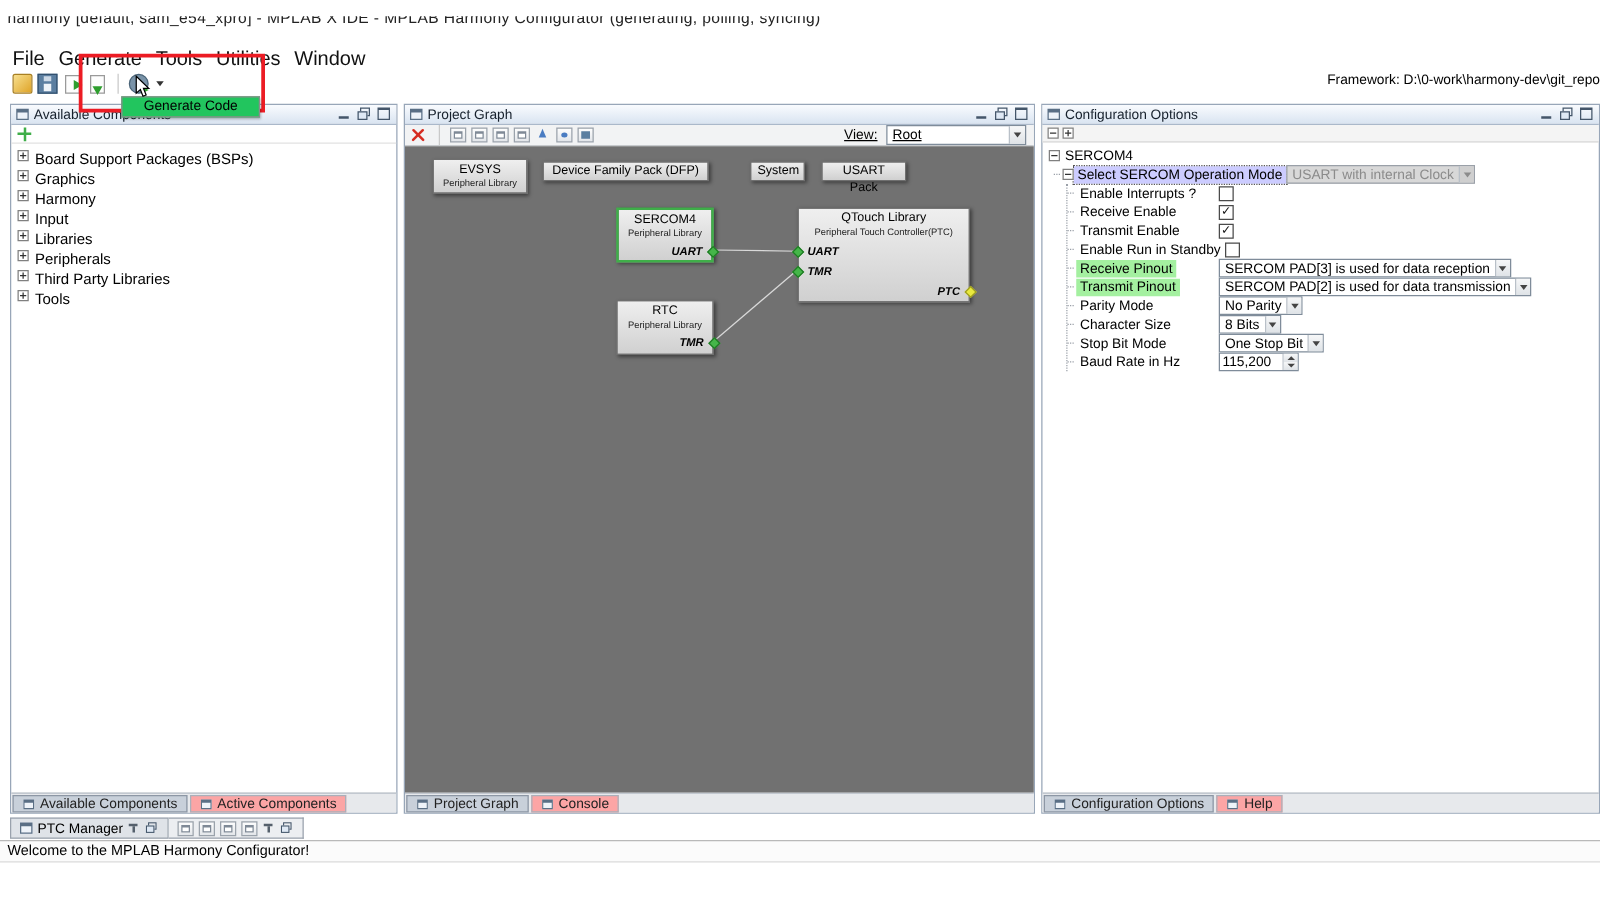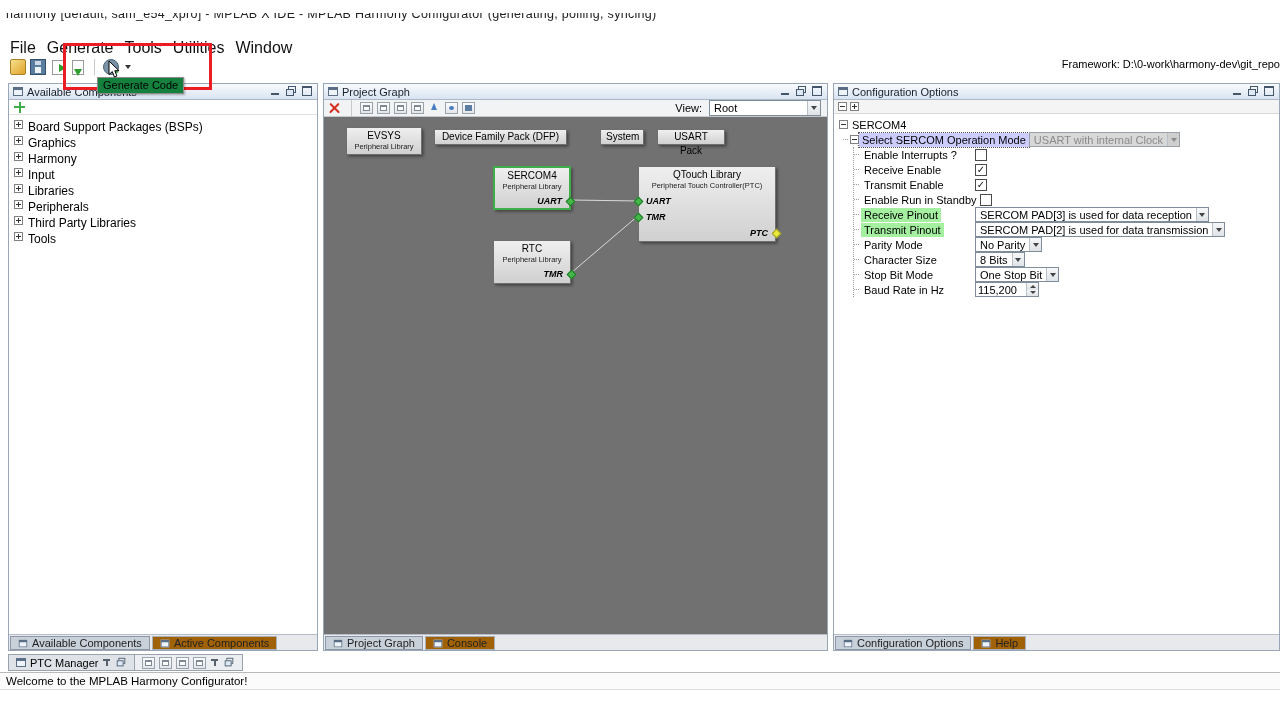--- a/index.html
+++ b/index.html
@@ -33,21 +33,21 @@
   .ic-generate { border-radius:50%; background:#7a93a8; border:1px solid #4a6478; }
   .ic-generate::before { content:""; position:absolute; left:5px; top:5px; width:4px; height:4px; border-radius:50%; background:#e8eef4; }
   .ic-generate::after { content:""; position:absolute; right:-1px; bottom:-1px; width:0; height:0;
     border-top:3px solid transparent; border-bottom:3px solid transparent; border-left:6px solid #36a336; }
   .caret-down { width:0; height:0; border-left:3.5px solid transparent; border-right:3.5px solid transparent; border-top:4px solid #333; margin-left:2px; }
 
   .framework { position:absolute; right:0; top:58px; font-size:11px; white-space:nowrap; }
 
   
   .redbox { position:absolute; left:63px; top:43px; width:149px; height:47px; border:3px solid #ec1c24; z-index:55; pointer-events:none; }
-  .tooltip { position:absolute; left:97px; top:77px; background:#15803d; border:1px solid #8c8c8c; padding:1px 5px 2px;
+  .tooltip { position:absolute; left:97px; top:77px; background:#22c55e; border:1px solid #8c8c8c; padding:1px 17px 2px;
     font-size:11px; z-index:60; box-shadow:1px 1px 2px rgba(0,0,0,.3); white-space:nowrap; }
   .cursor { position:absolute; left:108px; top:60px; z-index:70; }
 
   
   .panel { position:absolute; top:83px; height:568px; background:#fff; border:1px solid #98a6b8; display:flex; flex-direction:column; }
   .panel-left { left:8px; width:310px; }
   .panel-mid { left:323px; width:505px; }
   .panel-right { left:833px; width:447px; }
 
   .phdr { flex:0 0 16px; background:linear-gradient(#f9fbfe,#d9e4f1); border-bottom:1px solid #aab8ca;
@@ -66,26 +66,26 @@
   .ic-plus { width:11px; height:11px; position:relative; }
   .ic-plus::before { content:""; position:absolute; left:0; right:0; top:4.5px; height:2px; background:#3fae49; }
   .ic-plus::after  { content:""; position:absolute; top:0; bottom:0; left:4.5px; width:2px; background:#3fae49; }
   .tree { flex:1; padding-top:5px; overflow:hidden; }
   .tree-item { height:16px; display:flex; align-items:flex-start; gap:5px; padding-left:5px; font-size:12px; }
   .plusbox { width:9px; height:9px; flex:0 0 9px; border:1px solid #808080; background:#fff; position:relative; }
   .plusbox::before { content:""; position:absolute; left:1px; right:1px; top:3px; height:1px; background:#333; }
   .plusbox.plus::after { content:""; position:absolute; top:1px; bottom:1px; left:3px; width:1px; background:#333; }
 
   .panel-tabs { flex:0 0 16px; background:#e7e9ec; border-top:1px solid #b7bdc6; display:flex; align-items:stretch; gap:2px; padding:1px 1px 0; font-size:11px; }
-  .ptab { display:flex; align-items:center; gap:4px; padding:0 7px; border:1px solid #aab0ba; background:#a16207; color:#222; white-space:nowrap; }
+  .ptab { display:flex; align-items:center; gap:4px; padding:0 7px; border:1px solid #aab0ba; background:#fca5a5; color:#222; white-space:nowrap; }
   .ptab.active { background:#c8d0da; border-color:#8d97a5; }
   .ptab .ic-wdw { transform:scale(.85); }
 
   
-  .graph-toolbar { flex:0 0 17px; background:#f2f3f4; border-bottom:1px solid #c6c9cc; display:flex; align-items:center; gap:4px; padding:0 4px; }
+  .graph-toolbar { flex:0 0 17px; background:#f2f3f4; border-bottom:1px solid #c6c9cc; display:flex; align-items:center; gap:4px; padding:0 4px;text-decoration:underline; }
   .ic-x { width:11px; height:11px; position:relative; margin:0 3px 0 1px; }
   .ic-x::before,.ic-x::after { content:""; position:absolute; left:-1px; right:-1px; top:4.3px; height:2.4px; background:#d62b20; border-radius:1px; }
   .ic-x::before { transform:rotate(45deg); } .ic-x::after { transform:rotate(-45deg); }
   .gicon { width:13px; height:12px; border:1px solid #9aa2ab; background:linear-gradient(#fdfdfd,#e3e6ea); position:relative; }
   .gicon.win::after { content:""; position:absolute; inset:2px; border:1px solid #7f8996; border-top-width:2px; background:#fff; }
   .gicon.up { border:none; background:none; }
   .gicon.up::after { content:""; position:absolute; left:3px; top:1px; width:0; height:0;
     border-left:3.5px solid transparent; border-right:3.5px solid transparent; border-bottom:7px solid #4a7cc2; }
   .gicon.eye::after { content:""; position:absolute; inset:3px; border-radius:50%; background:#4a7cc2; }
   .gicon.save::after { content:""; position:absolute; inset:2px; background:#5b7ea0; }

